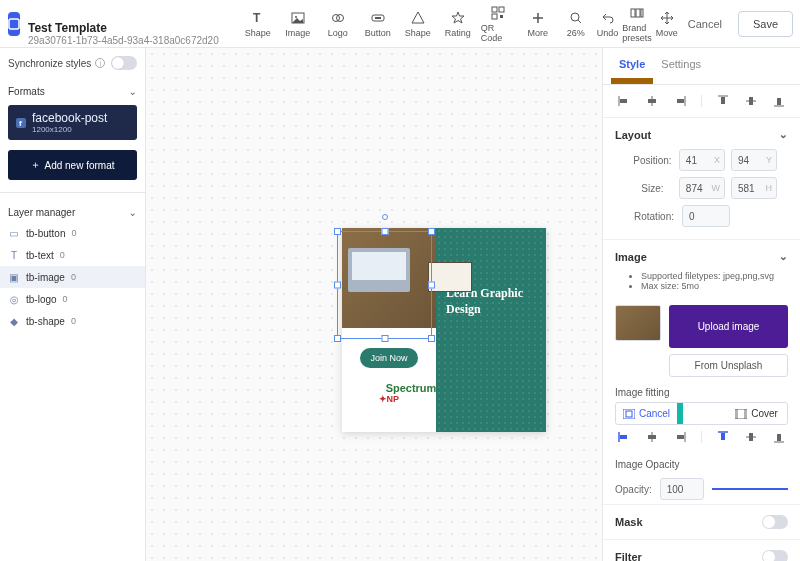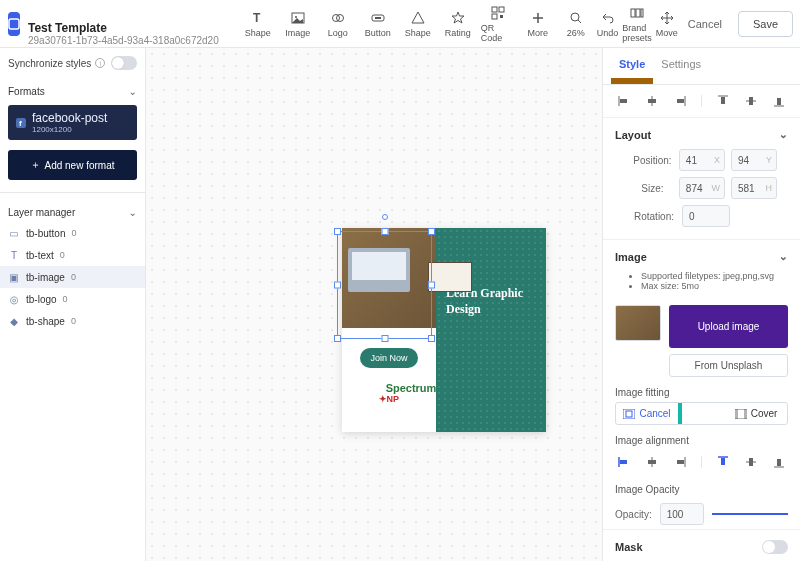--- a/index.html
+++ b/index.html
@@ -75,21 +75,21 @@
 .hint-list { list-style: disc; padding-left: 26px; margin: 4px 0 8px; font-size: 9px; color: #666; }
 .img-row { display: flex; gap: 8px; padding: 0 12px; align-items: flex-start; }
 .thumb { width: 46px; height: 36px; background: linear-gradient(135deg,#8b6f47,#6d5538); border: 1px solid #d8dce5; border-radius: 2px; }
 .btn-stack { flex: 1; display: flex; flex-direction: column; gap: 6px; }
 .btn-blue { background: #4c1d95; color: #fff; border-radius: 3px; font-size: 10px; padding: 16px 0; text-align: center; cursor: pointer; }
 .btn-ghost { border: 1px solid #d8dce5; border-radius: 3px; font-size: 10px; padding: 5px 0; text-align: center; cursor: pointer; color: #555; background: #fff; }
 .sub-label { font-size: 10px; color: #555; padding: 10px 12px 4px; }
 .seg { display: flex; margin: 0 12px; border: 1px solid #d8dce5; border-radius: 3px; overflow: hidden; }
 .seg-opt { flex: 1; text-align: center; font-size: 10px; padding: 5px 0; cursor: pointer; display: flex; align-items: center; justify-content: center; gap: 4px; }
 .seg-opt.active { color: #3b5ee8; }
-.seg-opt + .seg-opt { border-left: 4px solid #14b8a6; padding-left: 43px; }
+.seg-opt + .seg-opt { border-left: 6px solid #14b8a6; padding-left: 43px; }
 .ia-row { display: flex; justify-content: space-between; padding: 6px 14px; }
 .ia-ic { width: 14px; height: 12px; cursor: pointer; color: #666; display: flex; align-items: center; justify-content: center; }
 .ia-ic.active { color: #3b5ee8; }
 .slider-row { display: flex; align-items: center; gap: 8px; padding: 4px 12px; }
 .slider-track { flex: 1; height: 2px; background: #3b5ee8; position: relative; }
 .collapse-row { display: flex; align-items: center; justify-content: space-between; padding: 10px 12px; font-size: 11px; font-weight: 600; border-top: 1px solid #eef0f4; gap: 10px; }
 .sw { width: 26px; height: 14px; background: #d9dce3; border-radius: 8px; position: relative; }
 .sw::after { content: ""; position: absolute; left: 1px; top: 1px; width: 12px; height: 12px; background: #fff; border-radius: 50%; }
 svg { display: block; }
 </style>
@@ -417,21 +417,20 @@
           <span>Cancel</span>
         </div>
       <div class="seg-opt">
           <svg width="12" height="10" viewBox="0 0 12 10">
             <rect x="0" y="0" width="12" height="10" fill="none" stroke="#666"></rect>
             <rect x="2" y="-1" width="8" height="12" fill="none" stroke="#666"></rect>
           </svg>
           <span>Cover</span>
         </div>
     </div>
-    <div class="sub-label">Image alignment</div>
     <div class="ia-row">
       <span class="ia-ic active">
           <svg width="12" height="12" viewBox="0 0 12 12">
             <path d="M1 1 L1 11" stroke="#3b5ee8" stroke-width="1.5"></path>
             <rect x="2" y="4" width="7" height="4" fill="#3b5ee8"></rect>
           </svg>
         </span>
       <span class="ia-ic">
           <svg width="12" height="12" viewBox="0 0 12 12">
             <path d="M6 1 L6 11" stroke="#666"></path>

